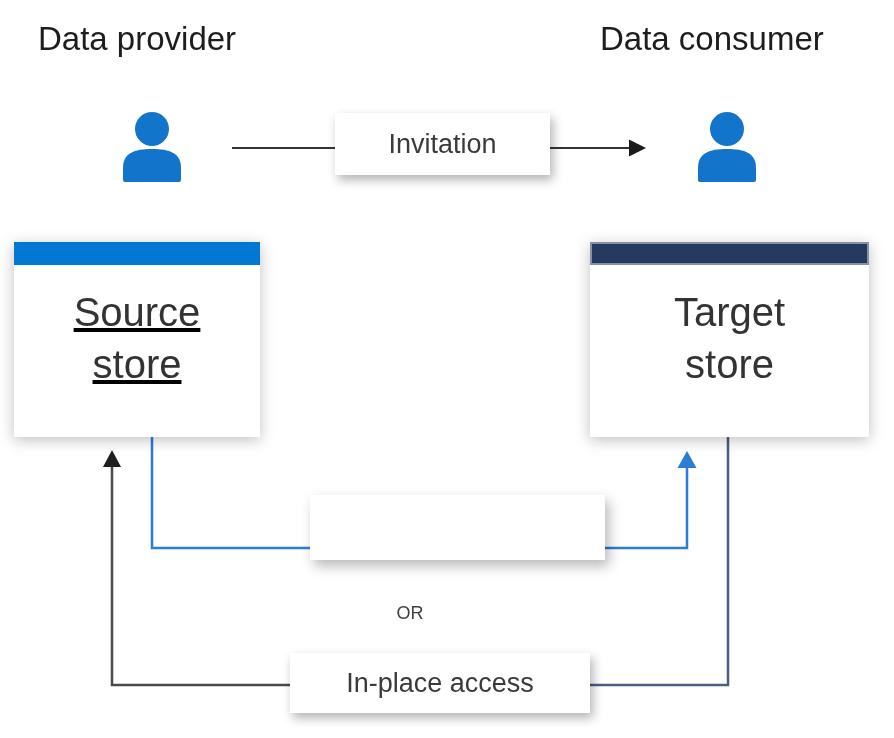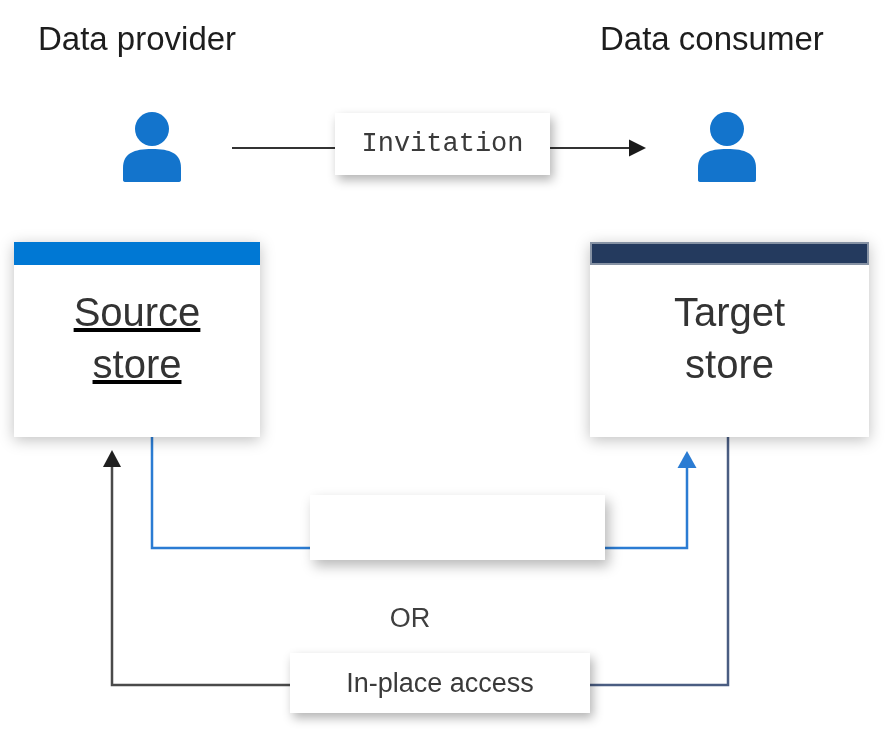--- a/index.html
+++ b/index.html
@@ -38,35 +38,35 @@
     position: absolute;
     background: #ffffff;
     box-shadow: 3px 5px 10px rgba(0,0,0,0.30);
     display: flex;
     align-items: center;
     justify-content: center;
     font-size: 27px;
     color: #3a3a3a;
     z-index: 3;
   }
-  .invitation-box { left: 335px; top: 113px; width: 215px; height: 62px; font-family: Liberation Mono, monospace; }
+  .invitation-box { left: 335px; top: 113px; width: 215px; height: 62px; }
   .snapshot-back {
     position: absolute;
     left: 310px; top: 495px; width: 295px; height: 65px;
     background: #ffffff;
     box-shadow: 4px 6px 12px rgba(0,0,0,0.28);
     z-index: 2;
   }
   .snapshot-front { left: 290px; top: 515px; width: 300px; height: 65px; box-shadow: 4px 6px 12px rgba(0,0,0,0.28); }
   .inplace-box { left: 290px; top: 653px; width: 300px; height: 60px; }
   .or-label {
     position: absolute;
     left: 350px; top: 603px; width: 120px;
     text-align: center;
-    font-size: 27px;
+    font-size: 18px;
     color: #3f3f3f;
     z-index: 2;
   }
   .store {
     position: absolute;
     top: 242px;
     height: 195px;
     background: #ffffff;
     box-shadow: 0 3px 14px rgba(0,0,0,0.25);
     z-index: 2;

